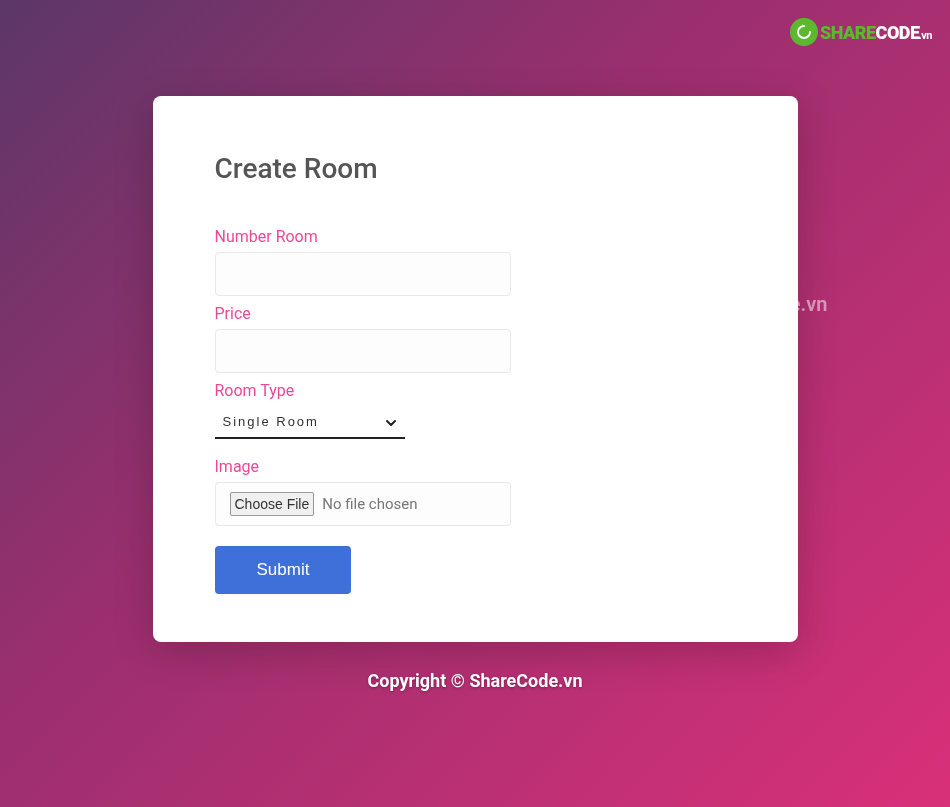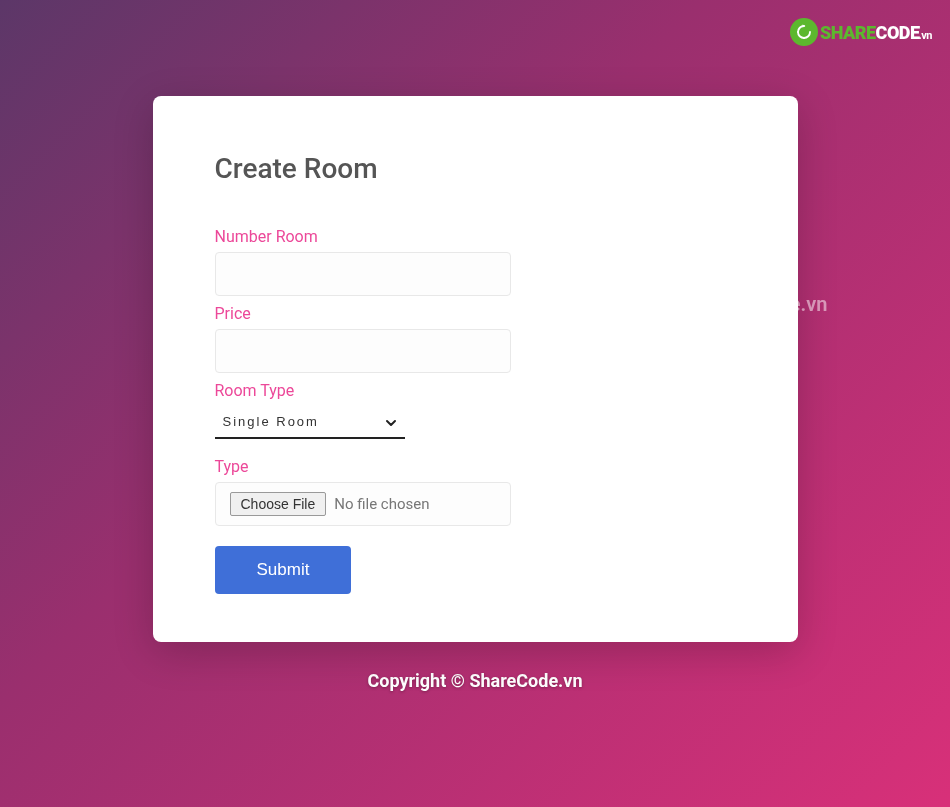--- a/index.html
+++ b/index.html
@@ -142,21 +142,21 @@
       display: flex;
       align-items: center;
       padding: 0 14px;
       margin-bottom: 20px;
     }
     
     .file-btn {
       background: #f0f0f0;
       border: 1px solid #999;
       border-radius: 2px;
-      padding: 3px 10px;
+      padding: 3px 4px;
       font-size: 14px;
       cursor: pointer;
       color: #333;
     }
     
     .file-status {
       margin-left: 8px;
       font-size: 15px;
       color: #777;
     }
@@ -228,21 +228,21 @@
         <option>Single Room</option>
       </select>
       <svg class="select-arrow" viewBox="0 0 12 12">
         <path d="M2 4 L6 8 L10 4" stroke="#222" stroke-width="2" fill="none" stroke-linecap="round" stroke-linejoin="round"></path>
       </svg>
     </div>
   </div>
   
   
   <div class="form-group">
-    <label class="form-label">Type</label>
+    <label class="form-label">Image</label>
     <div class="file-input-wrapper">
       <button class="file-btn">Choose File</button>
       <span class="file-status">No file chosen</span>
     </div>
   </div>
   
   <button class="submit-btn">Submit</button>
   
   <div class="watermark">ShareCode.vn</div>
 </div>

